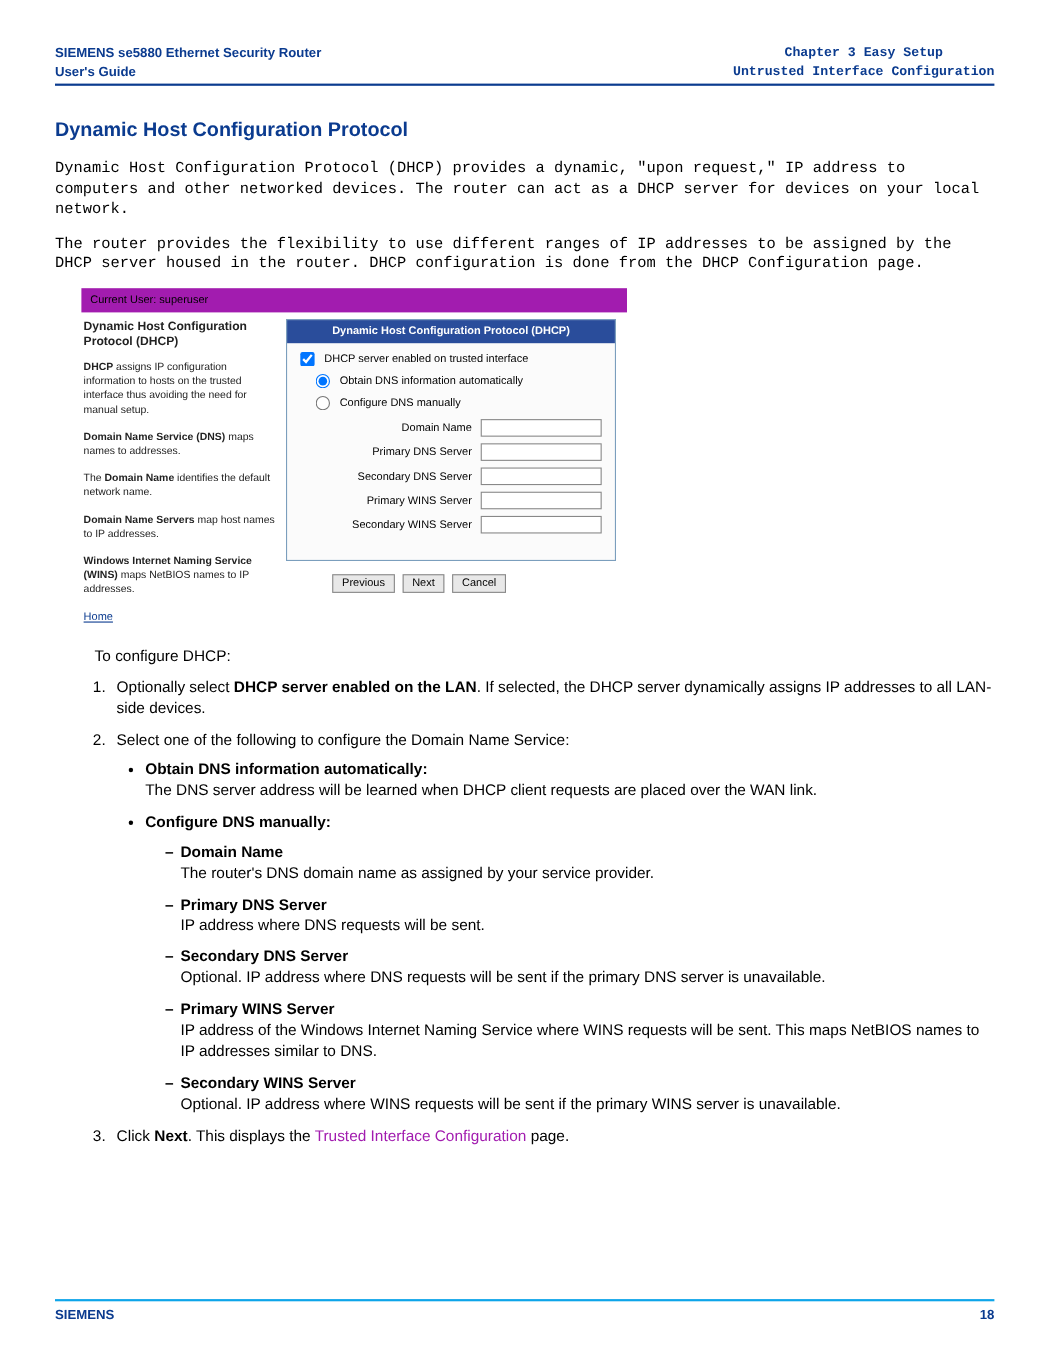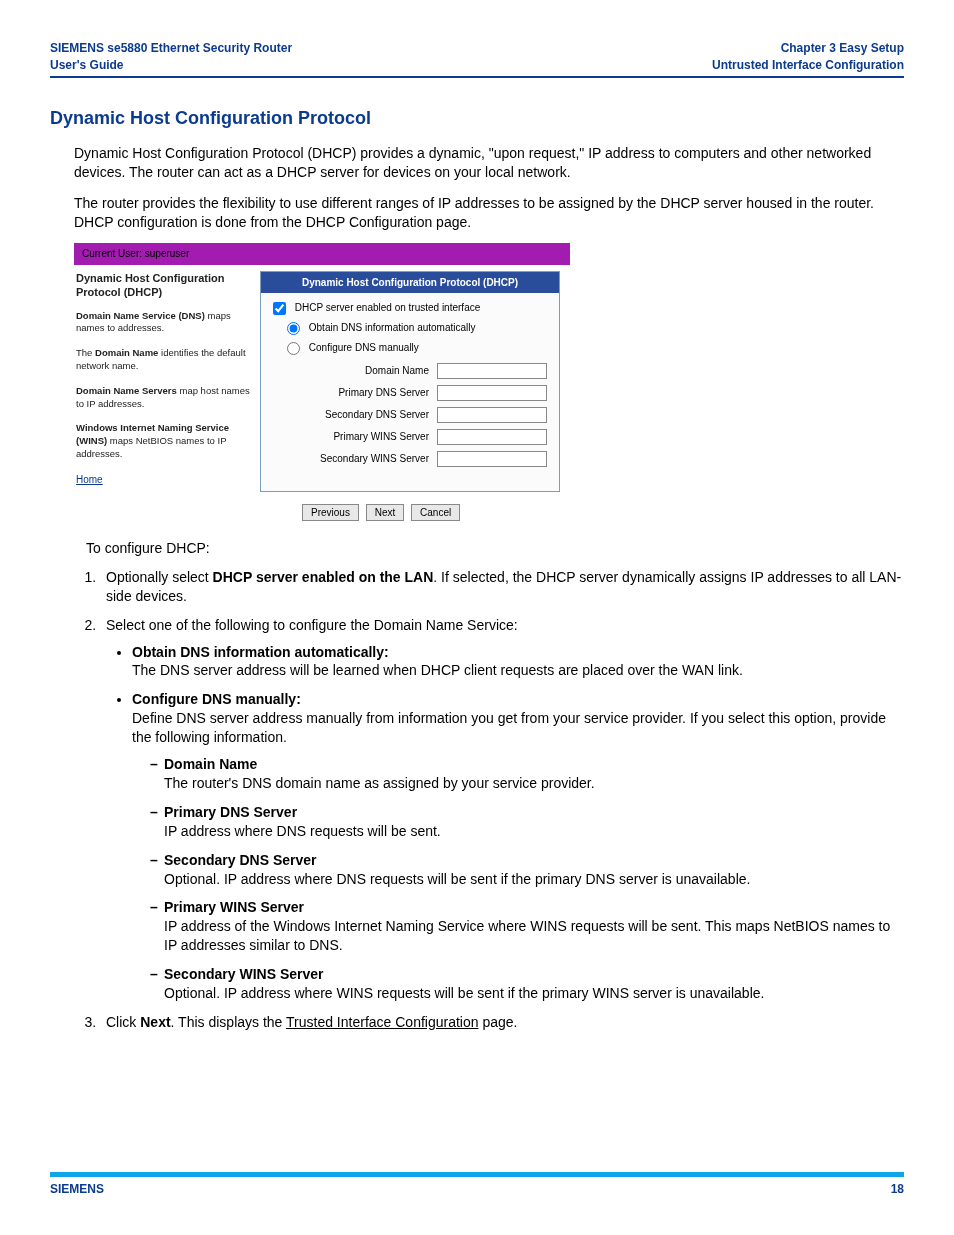--- a/index.html
+++ b/index.html
@@ -14,28 +14,28 @@
     line-height: 1.35;
   }
   .header {
     display: flex;
     justify-content: space-between;
     border-bottom: 2px solid #0b3b8f;
     padding-bottom: 2px;
     margin-bottom: 28px;
   }
   .header-left, .header-right { font-size: 12px; font-weight: bold; color: #0b3b8f; line-height: 1.4; }
-  .header-right { text-align: right; }
+  .header-right { text-align: center; font-family: Liberation Mono, monospace; }
   h1.section-title {
     color: #0b3b8f;
     font-size: 18px;
     font-weight: bold;
     margin-bottom: 14px;
   }
-  p.body { margin-left: 24px; margin-bottom: 12px; }
+  p.body { margin-bottom: 12px; font-family: Liberation Mono, monospace; }
 
   
   .shot {
     margin-left: 24px;
     margin-top: 10px;
     margin-bottom: 18px;
     width: 496px;
     font-family: Verdana, Arial, sans-serif;
     font-size: 10px;
   }
@@ -91,26 +91,26 @@
   
   .intro { margin-left: 36px; margin-bottom: 10px; }
   ol.main-list { margin-left: 36px; padding-left: 14px; }
   ol.main-list > li { margin-bottom: 10px; padding-left: 6px; }
   ul.bullets { list-style: disc; margin-left: 26px; margin-top: 8px; }
   ul.bullets > li { margin-bottom: 10px; }
   ul.dashes { list-style: none; margin-left: 18px; margin-top: 8px; }
   ul.dashes > li { margin-bottom: 10px; position: relative; padding-left: 14px; }
   ul.dashes > li::before { content: "–"; position: absolute; left: 0; font-weight: bold; }
   .bold { font-weight: bold; }
-  a.inline-link { color: #000000; text-decoration: underline; cursor: pointer; }
+  a.inline-link { color: #a21caf; cursor: pointer; }
 
   .footer {
     display: flex;
     justify-content: space-between;
-    border-top: 5px solid #0ea5e9;
+    border-top: 2px solid #0ea5e9;
     padding-top: 4px;
     margin-top: 140px;
     font-size: 12px;
     font-weight: bold;
     color: #0b3b8f;
   }
 </style>
 </head>
 <body>
 
@@ -128,20 +128,21 @@
 <h1 class="section-title">Dynamic Host Configuration Protocol</h1>
 
 <p class="body">Dynamic Host Configuration Protocol (DHCP) provides a dynamic, "upon request," IP address to computers and other networked devices. The router can act as a DHCP server for devices on your local network.</p>
 <p class="body">The router provides the flexibility to use different ranges of IP addresses to be assigned by the DHCP server housed in the router. DHCP configuration is done from the DHCP Configuration page.</p>
 
 <div class="shot">
   <div class="shot-topbar">Current User: superuser</div>
   <div class="shot-body">
     <div class="shot-left">
       <div class="title">Dynamic Host Configuration Protocol (DHCP)</div>
+      <p><span class="bold">DHCP</span><span> assigns IP configuration information to hosts on the trusted interface thus avoiding the need for manual setup.</span></p>
       <p><span class="bold">Domain Name Service (DNS)</span><span> maps names to addresses.</span></p>
       <p><span>The </span><span class="bold">Domain Name</span><span> identifies the default network name.</span></p>
       <p><span class="bold">Domain Name Servers</span><span> map host names to IP addresses.</span></p>
       <p><span class="bold">Windows Internet Naming Service (WINS)</span><span> maps NetBIOS names to IP addresses.</span></p>
       <a class="link">Home</a>
     </div>
     <div class="shot-right">
       <div class="panel">
         <div class="panel-title">Dynamic Host Configuration Protocol (DHCP)</div>
         <div class="panel-inner">
@@ -198,21 +199,20 @@
   </li>
   <li>
     <span>Select one of the following to configure the Domain Name Service:</span>
     <ul class="bullets">
       <li>
         <span class="bold">Obtain DNS information automatically:</span><br>
         <span>The DNS server address will be learned when DHCP client requests are placed over the WAN link.</span>
       </li>
       <li>
         <span class="bold">Configure DNS manually:</span><br>
-        <span>Define DNS server address manually from information you get from your service provider. If you select this option, provide the following information.</span>
         <ul class="dashes">
           <li>
             <span class="bold">Domain Name</span><br>
             <span>The router's DNS domain name as assigned by your service provider.</span>
           </li>
           <li>
             <span class="bold">Primary DNS Server</span><br>
             <span>IP address where DNS requests will be sent.</span>
           </li>
           <li>

